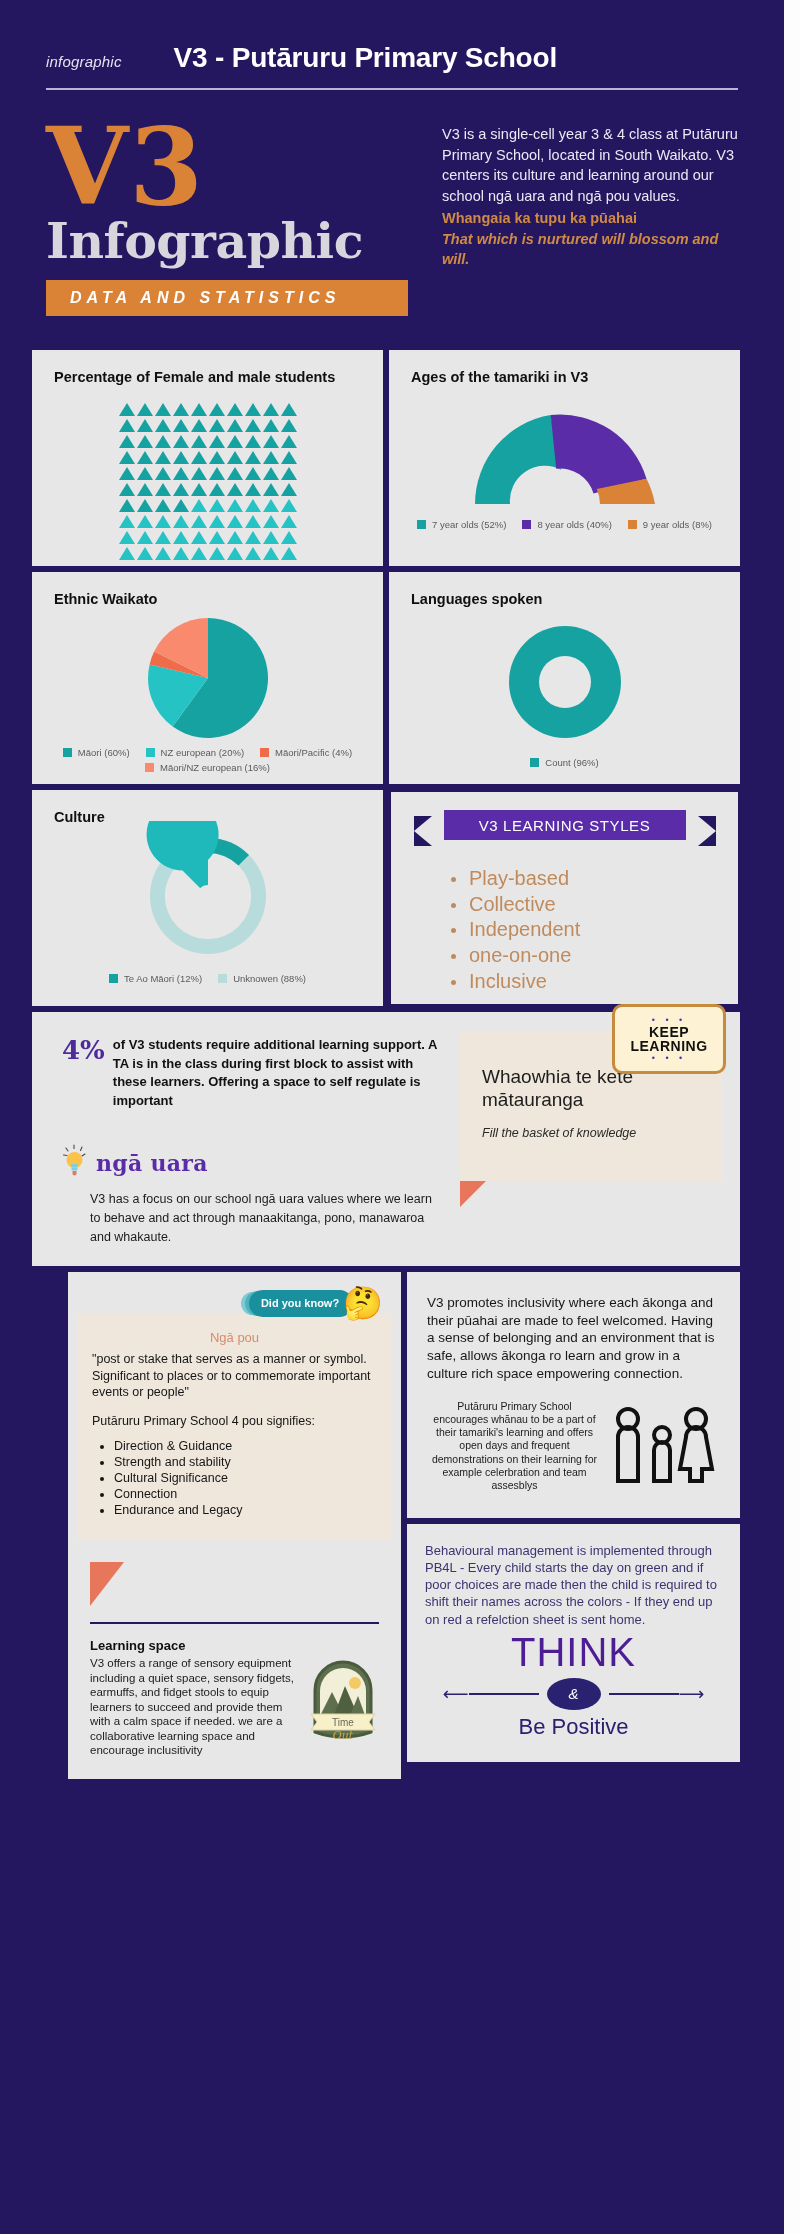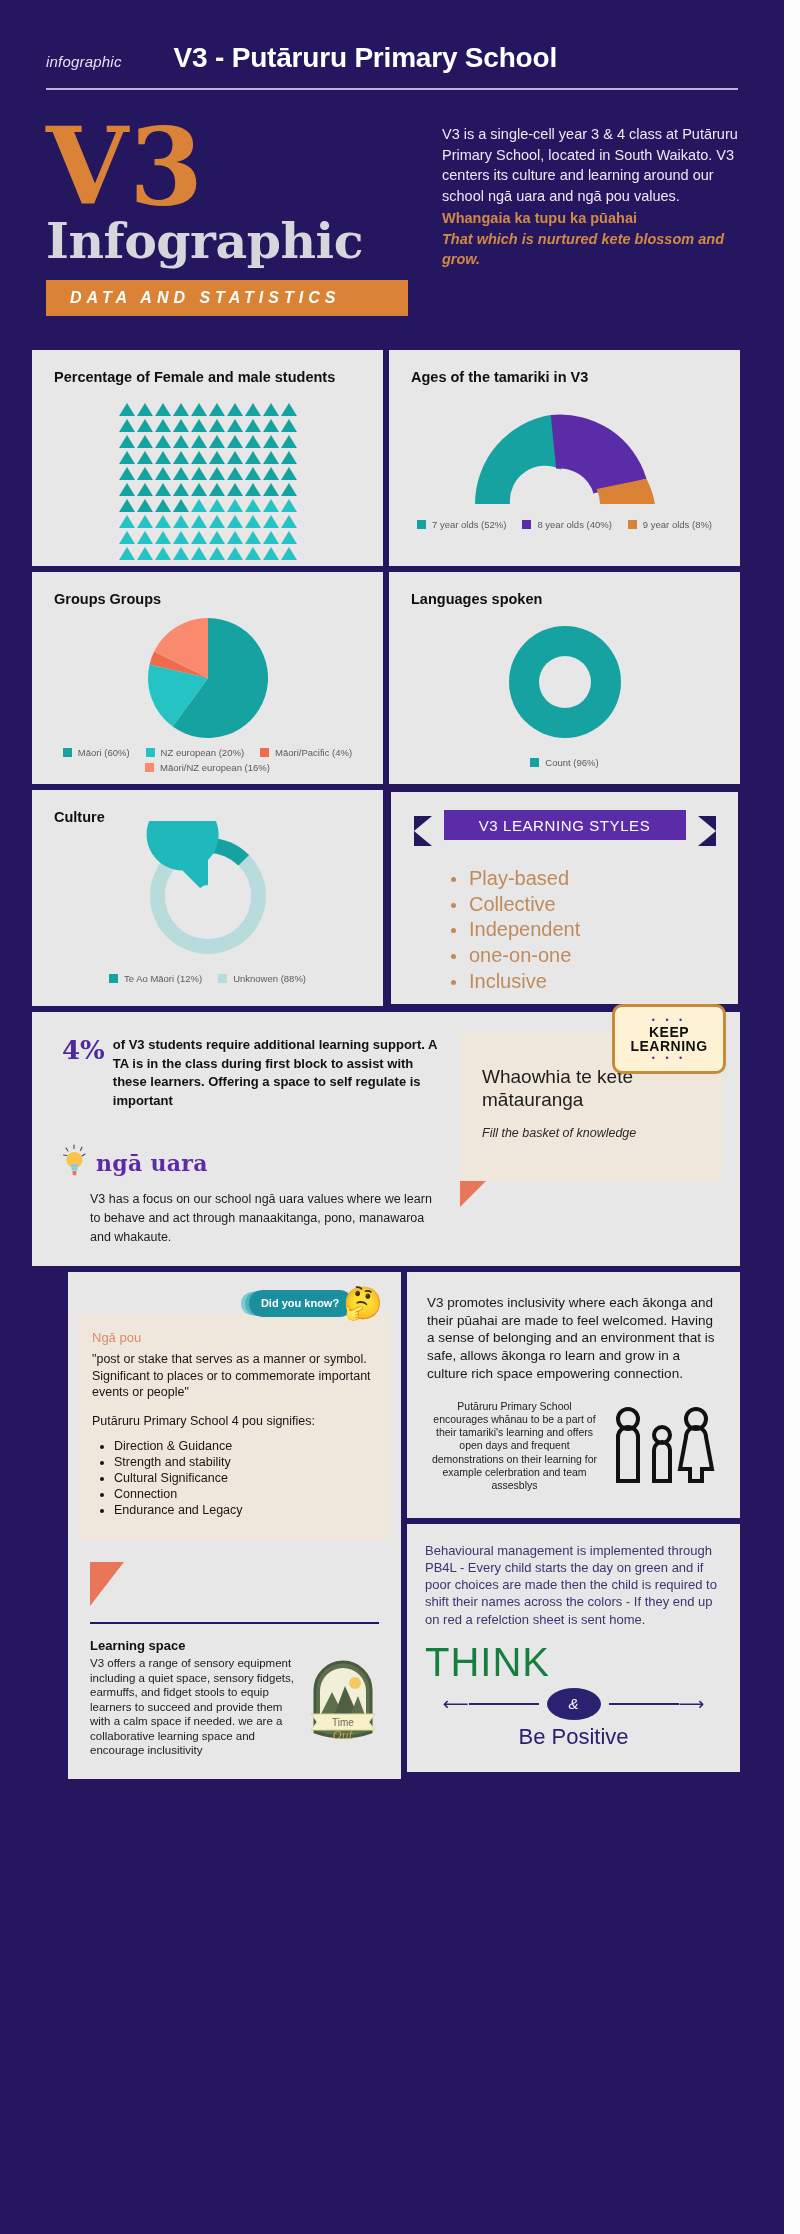--- a/index.html
+++ b/index.html
@@ -321,20 +321,21 @@
     font-weight: bold;
     font-size: 11px;
     line-height: 1.15;
     padding: 7px 14px 7px 12px;
     border-radius: 16px;
     text-align: center;
     box-shadow: -5px 0 0 -1px #4fb3bf, -10px 0 0 -2px #7fcad3;
   }
   .dyk-face { font-size: 32px; margin-left: -10px; }
   .pou-label {
+    text-align: center;
     color: #d98a6e;
     font-size: 13px;
     margin-bottom: 6px;
   }
   .pou-quote { font-size: 12.5px; color: #161616; line-height: 1.3; }
   .pou-sig { font-size: 12.5px; color: #161616; margin-top: 14px; }
   .pou-list { margin: 10px 0 0 22px; font-size: 12.5px; color: #161616; line-height: 1.28; }
 
   .rule-navy { height: 2px; background: #241760; margin: 16px 22px 0 22px; }
   .learning-space { padding: 14px 18px 22px 22px; display: flex; gap: 8px; }
@@ -344,22 +345,22 @@
   .incl-box { background: #e7e7e8; padding: 22px 20px 10px 20px; }
   .incl-text { font-size: 13.5px; color: #181818; line-height: 1.3; }
   .incl-sub-row { display: flex; align-items: center; gap: 10px; padding: 18px 4px 16px 4px; }
   .incl-sub {
     font-size: 10.5px; color: #1c1c1c; line-height: 1.25; text-align: center; flex: 1;
   }
 
   .pb4l-box { background: #e7e7e8; padding: 18px 18px 22px 18px; }
   .pb4l-text { font-size: 13px; color: #3a3570; line-height: 1.32; }
   .think-word {
-    text-align: left; color: #15803d; font-size: 40px;
-    letter-spacing: 1px; margin-top: 14px; line-height: 1;
+    text-align: center; color: #4c1d95; font-size: 40px;
+    letter-spacing: 1px; margin-top: 4px; line-height: 1;
   }
   .amp-row { display: flex; align-items: center; justify-content: center; margin-top: 6px; }
   .amp-line { height: 2px; background: #2a2170; flex: 1; max-width: 70px; }
   .amp-circle {
     width: 54px; height: 32px; border-radius: 50%;
     background: #2a2170; color: #fff;
     display: flex; align-items: center; justify-content: center;
     font-size: 15px; margin: 0 8px; font-style: italic;
   }
   .arrow-l, .arrow-r { color: #2a2170; font-size: 18px; line-height: 1; }
@@ -379,21 +380,21 @@
 
   <div class="hero">
     <div class="hero-left">
       <div class="bigV3">V3</div>
       <div class="infographic-word">Infographic</div>
       <div class="data-stats-bar">DATA AND STATISTICS</div>
     </div>
     <div class="hero-right">
       <div class="intro-p">V3 is a single-cell year 3 &amp; 4 class at Putāruru Primary School, located in South Waikato. V3 centers its culture and learning around our school ngā uara and ngā pou values.</div>
       <div class="whakatauki-mi">Whangaia ka tupu ka pūahai</div>
-      <div class="whakatauki-en">That which is nurtured kete blossom and grow.</div>
+      <div class="whakatauki-en">That which is nurtured will blossom and will.</div>
     </div>
   </div>
 
   <div class="grid">
 
     <div class="card card-half" style="height:216px">
       <div class="card-title">Percentage of Female and male students</div>
       <div class="picto-wrap">
         <div class="picto" id="picto-grid">
             <div class="tri"></div>
@@ -530,21 +531,21 @@
             <span>8 year olds (40%)</span>
           </div>
           <div class="legend-item">
             <span class="swatch" style="background: rgb(218, 131, 55);"></span>
             <span>9 year olds (8%)</span>
           </div>
         </div>
     </div>
 
     <div class="card card-half" style="height:212px">
-      <div class="card-title">Groups Groups</div>
+      <div class="card-title">Ethnic Waikato</div>
       <div class="chart-center" style="height:130px;margin-top:4px">
         <svg width="128" height="128" viewBox="0 0 128 128">
 
           <path d="M64 64 L64 4 A60 60 0 1 1 28.7 112.5 Z" fill="#17a2a2"></path>
           <path d="M64 64 L28.7 112.5 A60 60 0 0 1 5.6 50.4 Z" fill="#25c3c3"></path>
           <path d="M64 64 L5.6 50.4 A60 60 0 0 1 10.1 37.5 Z" fill="#ef6b4a"></path>
           <path d="M64 64 L10.1 37.5 A60 60 0 0 1 64 4 Z" fill="#f98a6e"></path>
         </svg>
       </div>
       <div class="legend" id="legend-2">

